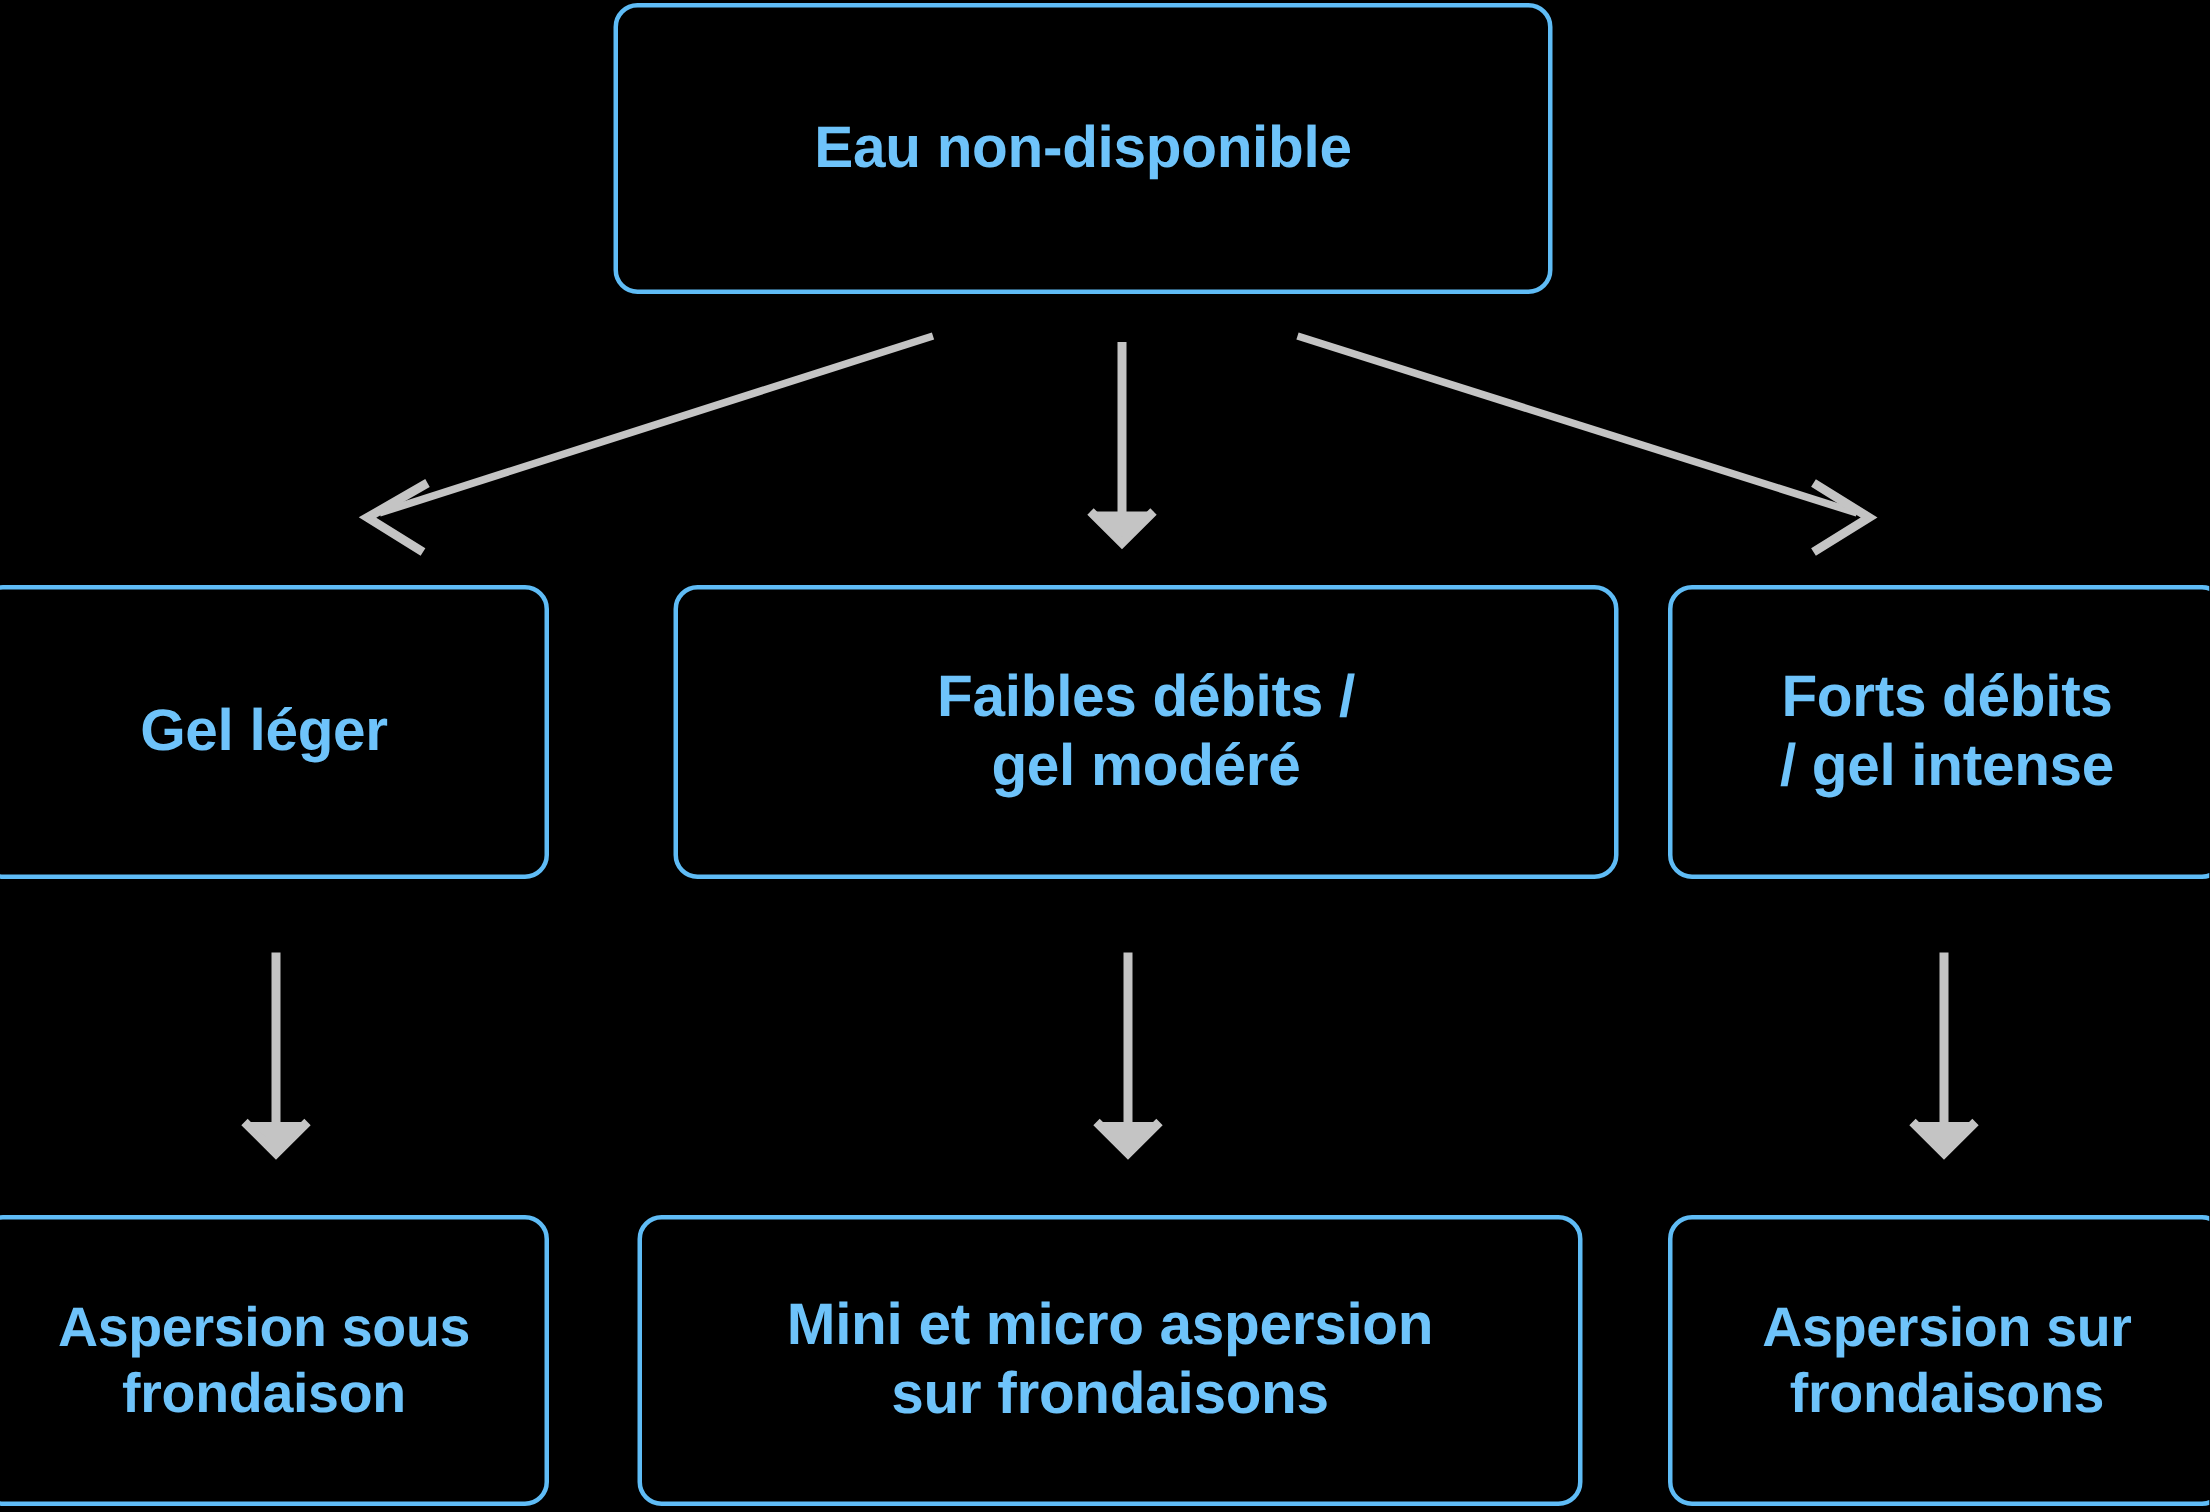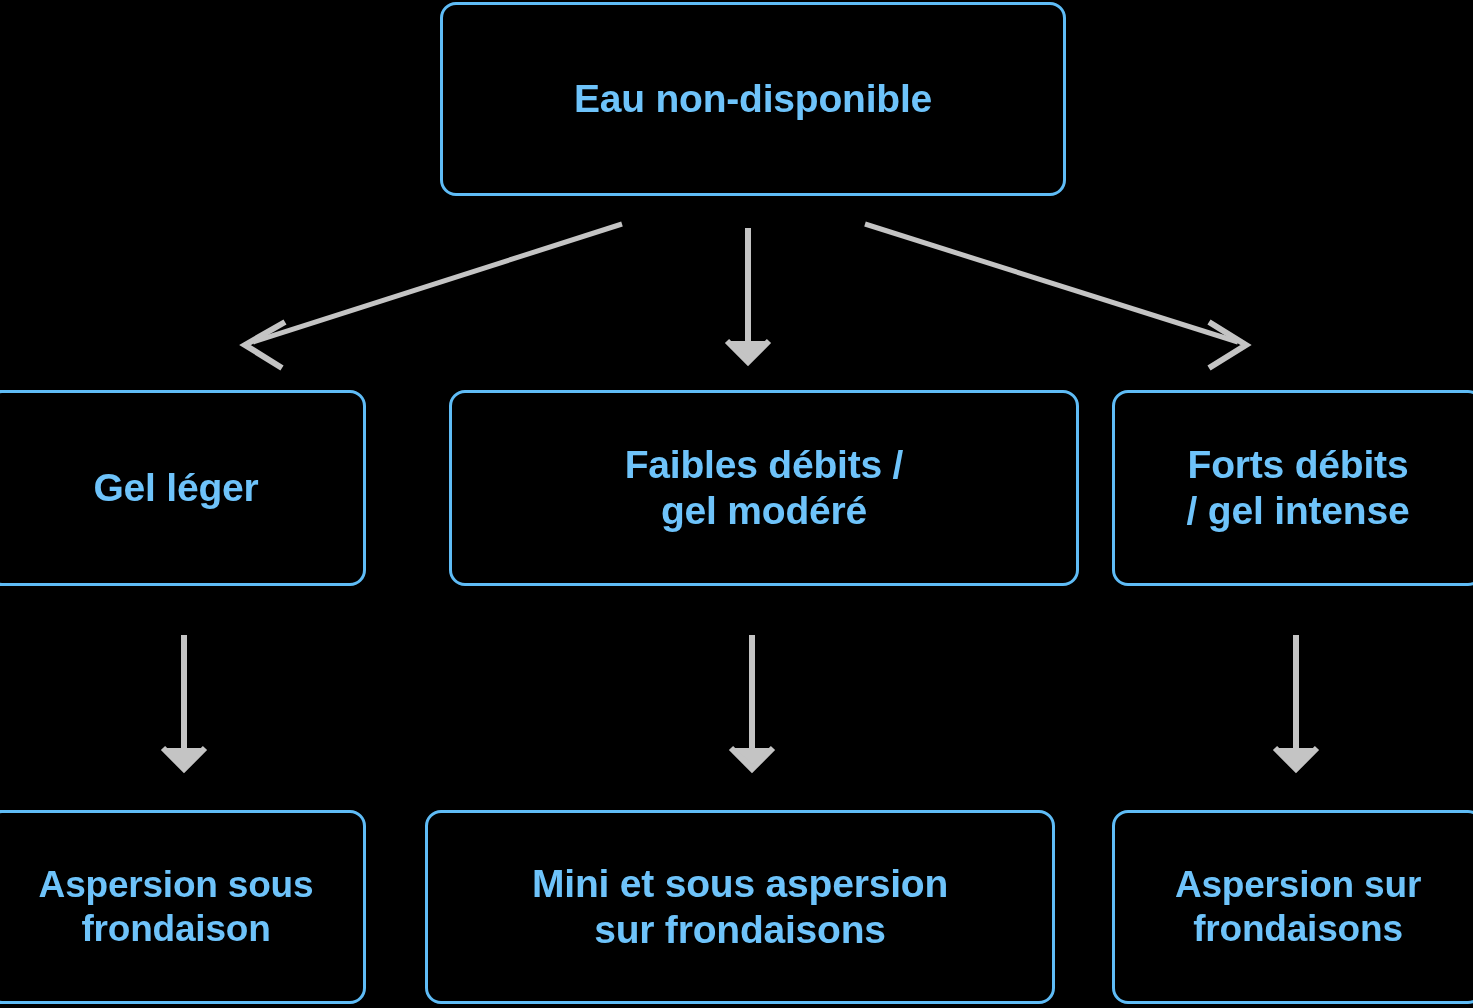--- a/index.html
+++ b/index.html
@@ -27,21 +27,21 @@
     color: #6EC3FA;
     font-weight: bold;
     line-height: 1.18;
     letter-spacing: -0.2px;
     background: transparent;
     white-space: pre-line;
     padding: 0 6px;
   }
   
   #node-root {
-    left: 440px;
+    left: 409px;
     top: 2px;
     width: 626px;
     height: 194px;
     font-size: 39px;
   }
   
   #node-gel-leger {
     left: -14px;
     top: 390px;
     width: 380px;
@@ -137,19 +137,19 @@
 
   <div class="node" id="node-faibles-debits">Faibles débits /
 gel modéré</div>
 
   <div class="node" id="node-forts-debits">Forts débits
 / gel intense</div>
 
   <div class="node" id="node-aspersion-sous">Aspersion sous
 frondaison</div>
 
-  <div class="node" id="node-mini-micro">Mini et sous aspersion
+  <div class="node" id="node-mini-micro">Mini et micro aspersion
 sur frondaisons</div>
 
   <div class="node" id="node-aspersion-sur">Aspersion sur
 frondaisons</div>
 
 </div>
 
 </body></html>

